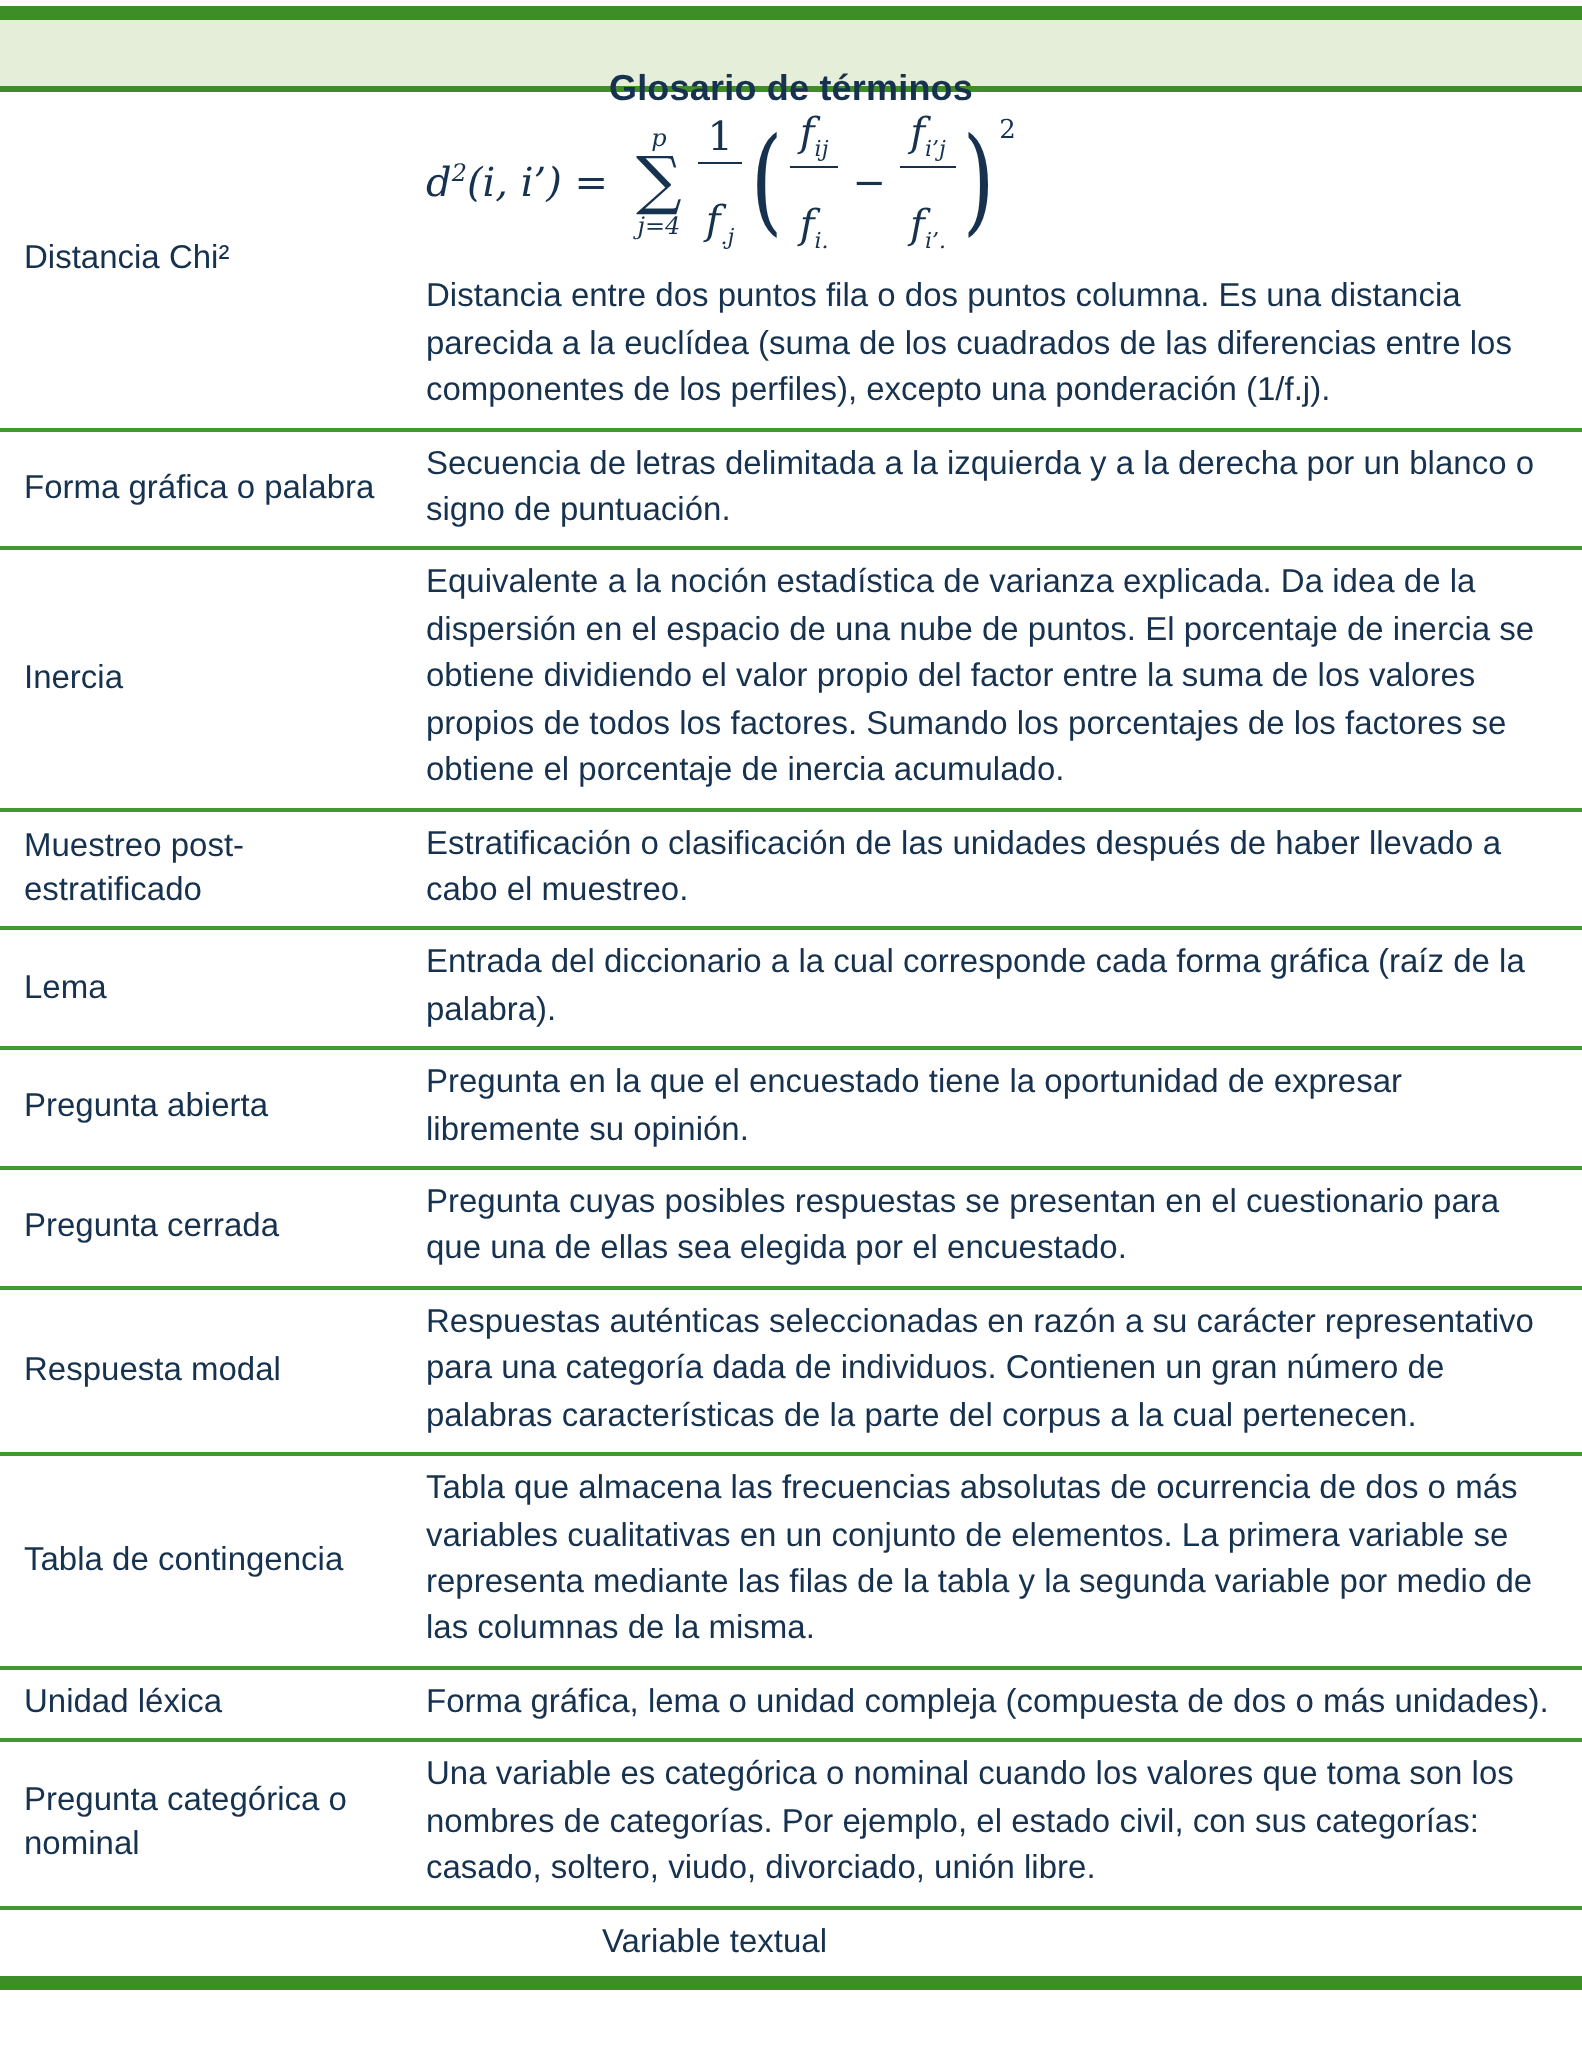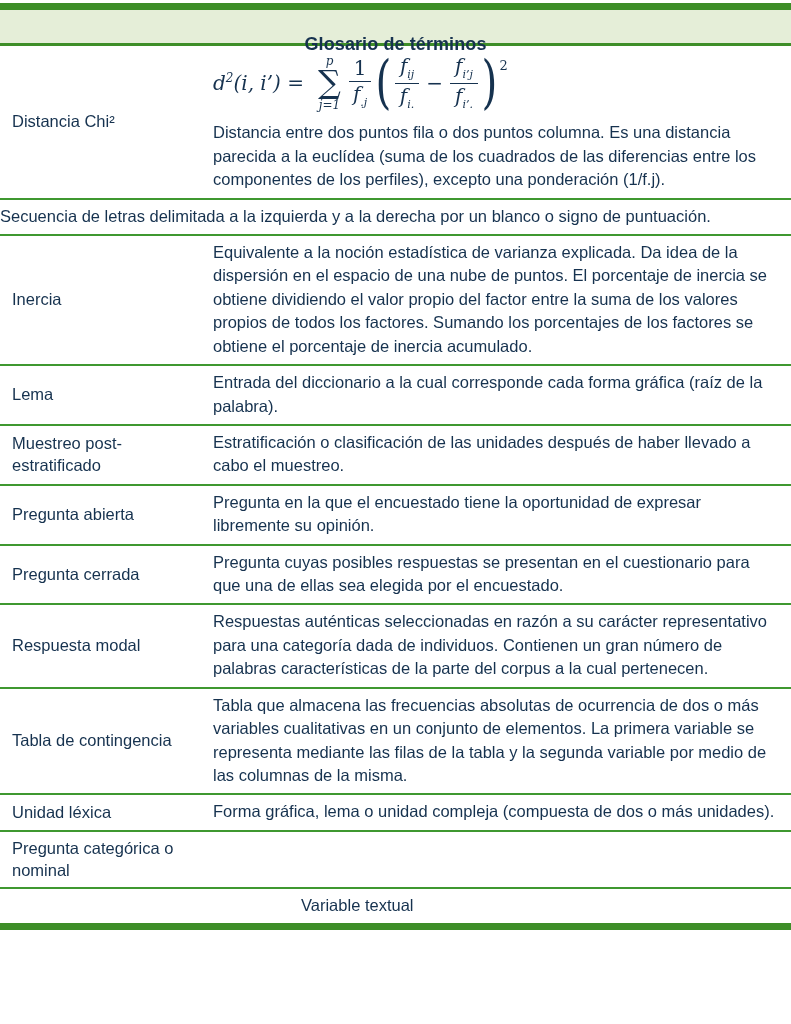--- a/index.html
+++ b/index.html
@@ -98,21 +98,21 @@
     display:inline-flex;
     flex-direction:column;
     align-items:center;
     margin:0 3px;
     line-height:1.15;
   }
   .frac .num{
     padding:0 5px 1px 5px;
     border-bottom:1.5px solid var(--text-navy);
   }
-  .frac .den{padding:1px 5px 0 5px;}
+  .frac .den{padding:1px 5px 0 5px;margin-top:16px;}
   .paren{
     display:inline-block;
     font-size:58px;
     font-weight:300;
     line-height:.85;
     transform:scaleX(.7);
     margin:0 -3px;
   }
   .minus{margin:0 4px;}
   .expo{
@@ -138,21 +138,21 @@
   <div class="glossary">
 
     <div class="row">
       <div class="term-cell">Distancia Chi²</div>
       <div class="def-cell">
         <div class="formula">
           <span class="lhs m-it"><span>d</span><sup>2</sup><span>(i, i’) =</span></span>
           <span class="sum">
             <span class="sum-top">p</span>
             <span class="sum-sym">∑</span>
-            <span class="sum-bot m-it">j=1</span>
+            <span class="sum-bot m-it">j=4</span>
           </span>
           <span class="frac">
             <span class="num">1</span>
             <span class="den m-it"><span>f</span><sub>.j</sub></span>
           </span>
           <span class="paren">(</span>
           <span class="frac">
             <span class="num m-it"><span>f</span><sub>ij</sub></span>
             <span class="den m-it"><span>f</span><sub>i.</sub></span>
           </span>
@@ -162,39 +162,40 @@
             <span class="den m-it"><span>f</span><sub>i’.</sub></span>
           </span>
           <span class="paren">)</span>
           <sup class="expo">2</sup>
         </div>
         <div>Distancia entre dos puntos fila o dos puntos columna. Es una distancia parecida a la euclídea (suma de los cuadrados de las diferencias entre los componentes de los perfiles), excepto una ponderación (1/f.j).</div>
       </div>
     </div>
 
     <div class="row">
+      <div class="term-cell">Forma gráfica o palabra</div>
       <div class="def-cell">Secuencia de letras delimitada a la izquierda y a la derecha por un blanco o signo de puntuación.</div>
     </div>
 
     <div class="row">
       <div class="term-cell">Inercia</div>
       <div class="def-cell">Equivalente a la noción estadística de varianza explicada. Da idea de la dispersión en el espacio de una nube de puntos. El porcentaje de inercia se obtiene dividiendo el valor propio del factor entre la suma de los valores propios de todos los factores. Sumando los porcentajes de los factores se obtiene el porcentaje de inercia acumulado.</div>
     </div>
 
     <div class="row">
+      <div class="term-cell">Muestreo post-estratificado</div>
+      <div class="def-cell">Estratificación o clasificación de las unidades después de haber llevado a cabo el muestreo.</div>
+    </div>
+
+    <div class="row">
       <div class="term-cell">Lema</div>
       <div class="def-cell">Entrada del diccionario a la cual corresponde cada forma gráfica (raíz de la palabra).</div>
     </div>
 
     <div class="row">
-      <div class="term-cell">Muestreo post-estratificado</div>
-      <div class="def-cell">Estratificación o clasificación de las unidades después de haber llevado a cabo el muestreo.</div>
-    </div>
-
-    <div class="row">
       <div class="term-cell">Pregunta abierta</div>
       <div class="def-cell">Pregunta en la que el encuestado tiene la oportunidad de expresar libremente su opinión.</div>
     </div>
 
     <div class="row">
       <div class="term-cell">Pregunta cerrada</div>
       <div class="def-cell">Pregunta cuyas posibles respuestas se presentan en el cuestionario para que una de ellas sea elegida por el encuestado.</div>
     </div>
 
     <div class="row">
@@ -207,20 +208,21 @@
       <div class="def-cell">Tabla que almacena las frecuencias absolutas de ocurrencia de dos o más variables cualitativas en un conjunto de elementos. La primera variable se representa mediante las filas de la tabla y la segunda variable por medio de las columnas de la misma.</div>
     </div>
 
     <div class="row">
       <div class="term-cell">Unidad léxica</div>
       <div class="def-cell">Forma gráfica, lema o unidad compleja (compuesta de dos o más unidades).</div>
     </div>
 
     <div class="row">
       <div class="term-cell">Pregunta categórica o nominal</div>
+      <div class="def-cell">Una variable es categórica o nominal cuando los valores que toma son los nombres de categorías. Por ejemplo, el estado civil, con sus categorías: casado, soltero, viudo, divorciado, unión libre.</div>
     </div>
 
     <div class="row">
       <div class="term-cell">Variable textual</div>
     </div>
 
   </div>
 
   <div class="bottom-bar"></div>
 

